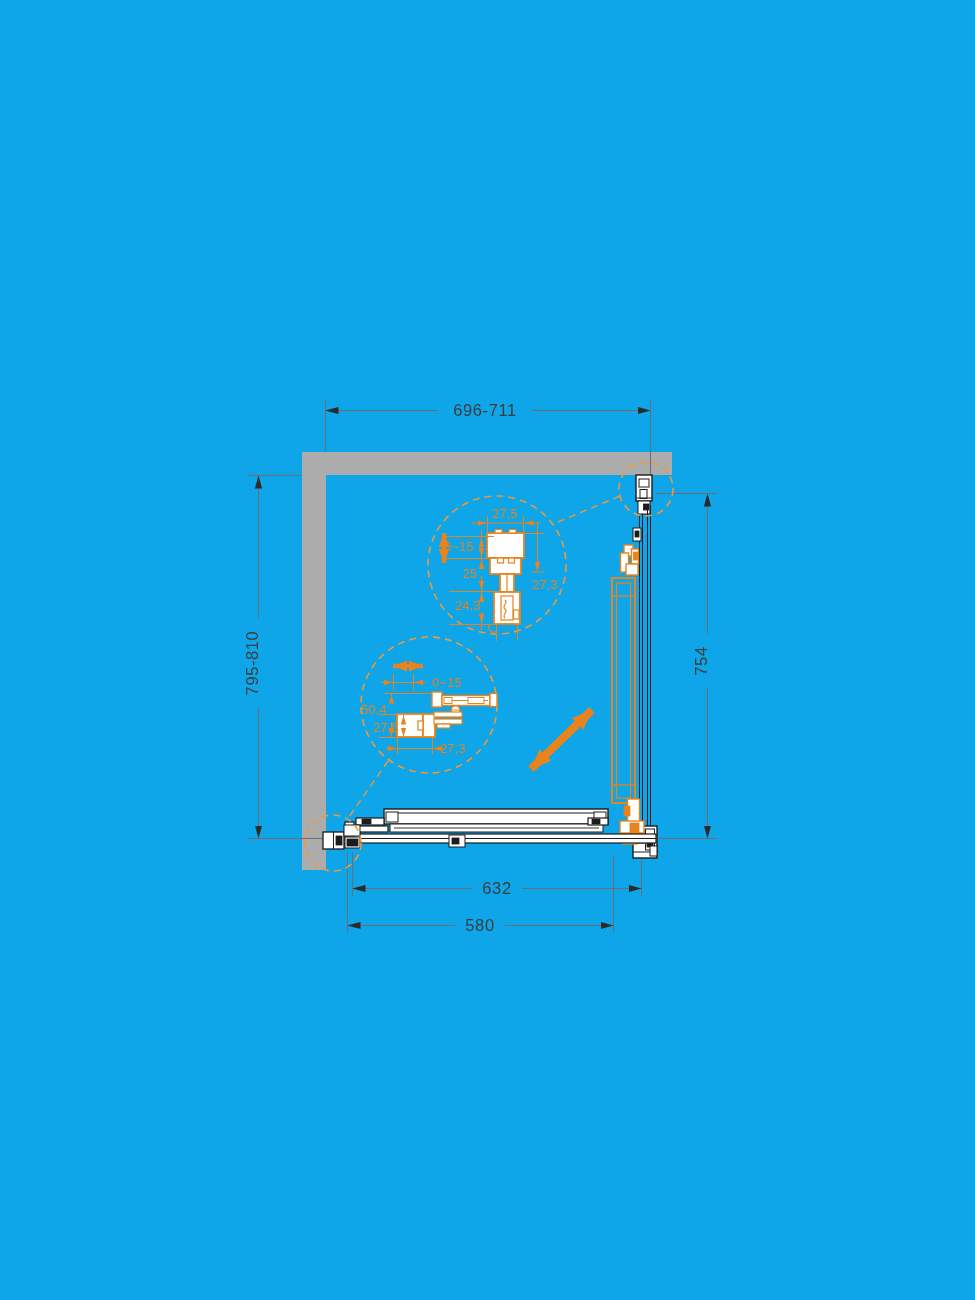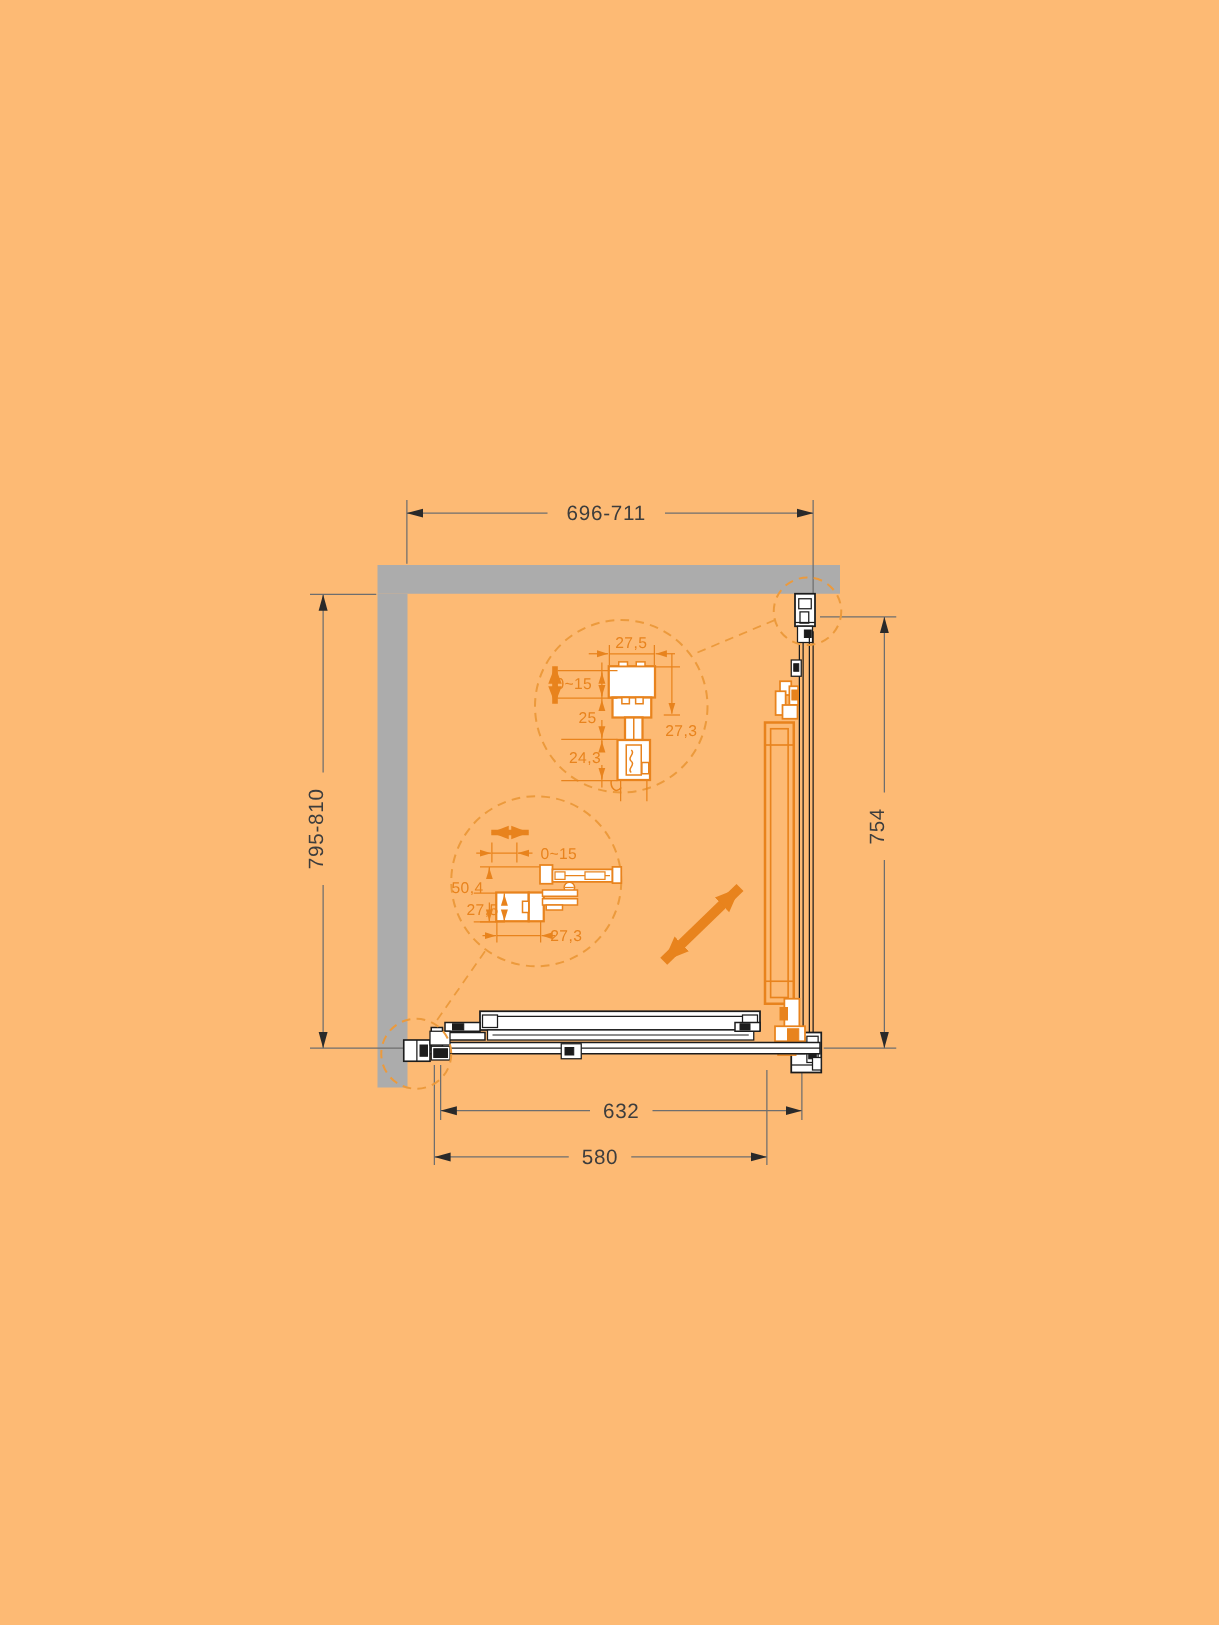--- a/index.html
+++ b/index.html
@@ -1,20 +1,20 @@
 <!DOCTYPE html>
 <html><head>
 <meta charset="utf-8">
 <style>
   html,body{margin:0;padding:0;background:#ffffff;}
   .stage{
     position:relative;
     width:975px;height:1300px;
     margin:0 auto;
-    background:#fdba74;
+    background:#0ea5e9;
     font-family:"Liberation Sans", sans-serif;
     overflow:hidden;
   }
   svg{display:block;}
   text{
     font-family:"Liberation Sans", sans-serif;
   }
   .dim-text{
     font-size:16.5px;
     fill:#3D3D3D;

